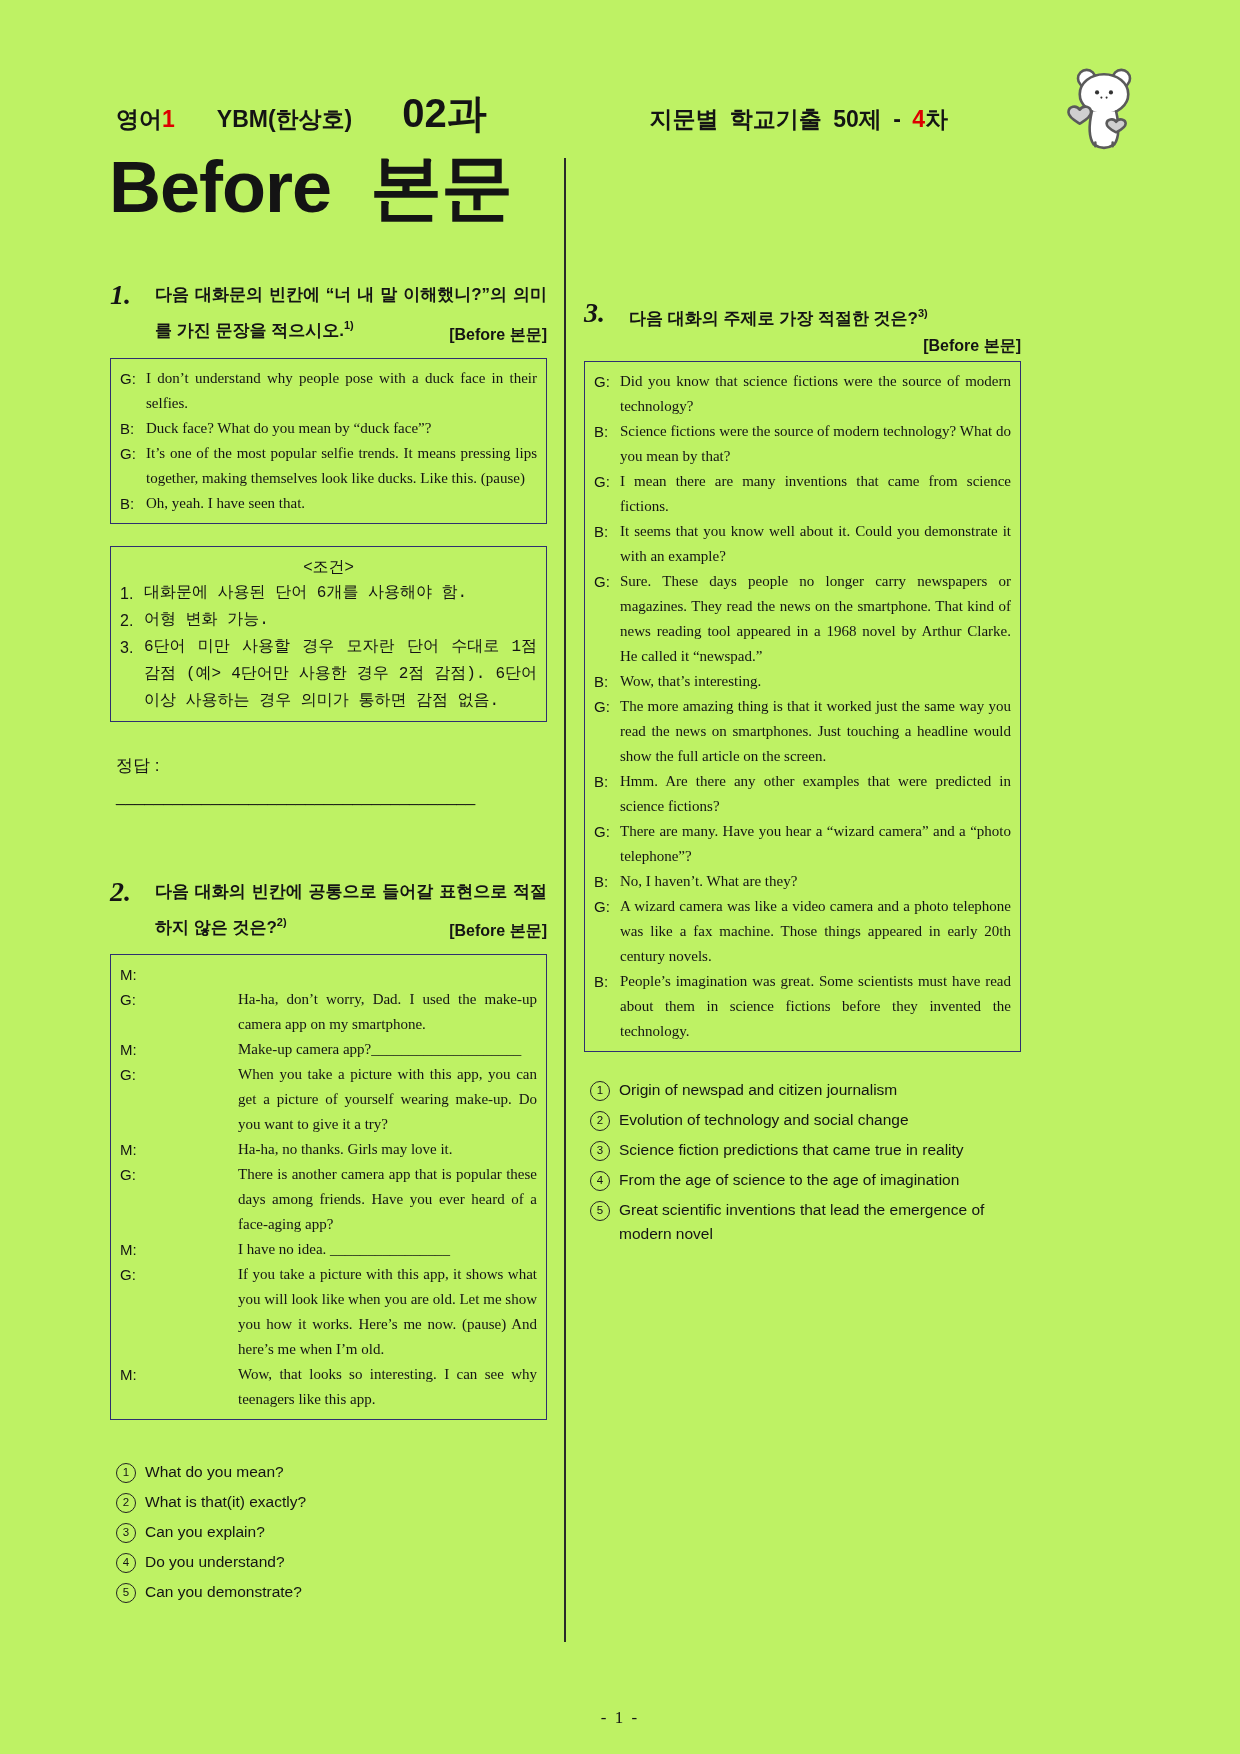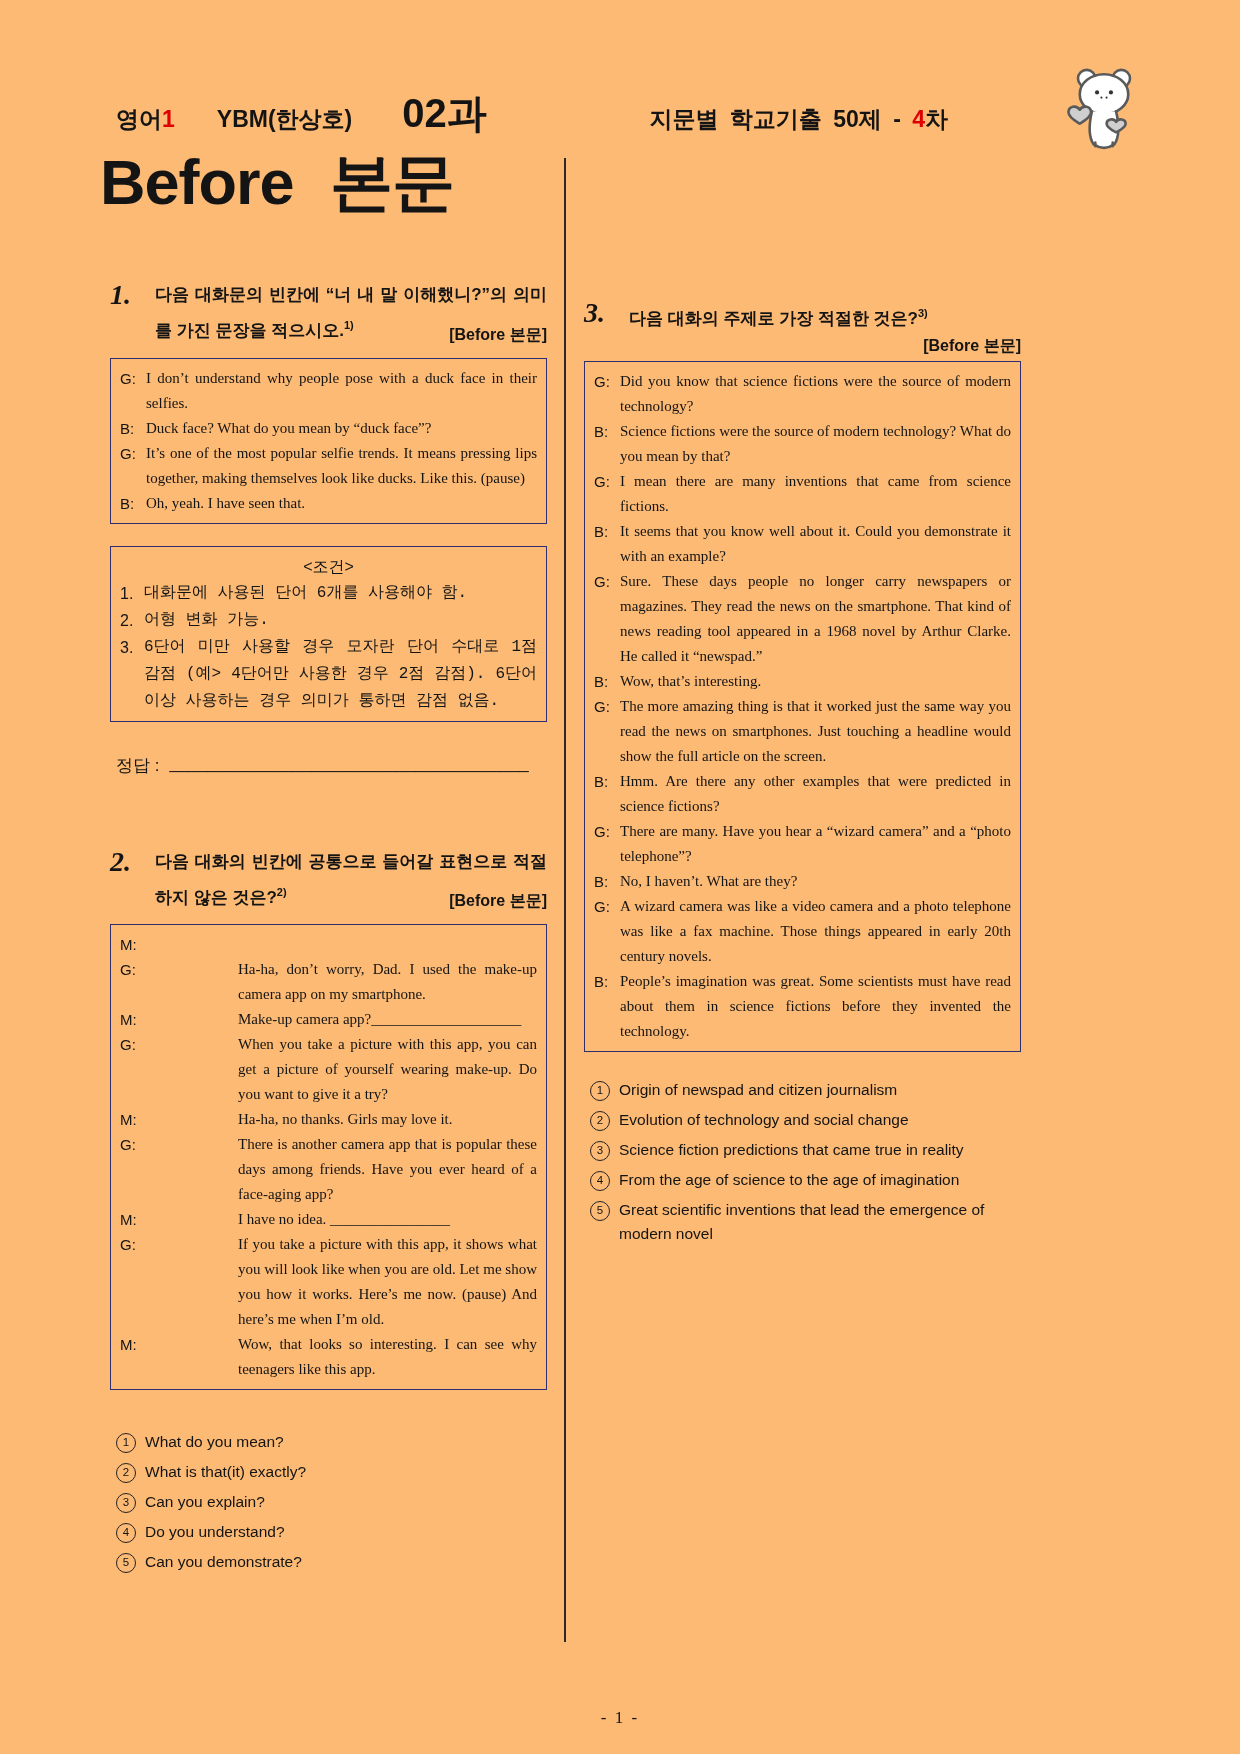--- a/index.html
+++ b/index.html
@@ -1,30 +1,30 @@
 <!DOCTYPE html>
 <html><head>
 <meta charset="utf-8">
 <style>
   html,body { margin:0; padding:0; background:#e8e8e8; }
   .page {
     position:relative; width:1240px; height:1754px; margin:0 auto;
-    background:#fdba74; overflow:hidden;
+    background:#bef264; overflow:hidden;
     font-family:"Liberation Sans","DejaVu Sans",sans-serif; color:#141414;
   }
   
   .hdr { position:absolute; top:86px; left:116px; width:832px; display:flex; align-items:baseline; }
   .hdr-course { font-size:23px; font-weight:bold; white-space:nowrap; }
   .red { color:#dd0000; }
   .hdr-pub { font-size:23px; font-weight:bold; margin-left:42px; white-space:nowrap; }
   .hdr-lesson { font-size:40px; font-weight:bold; margin-left:50px; white-space:nowrap; }
   .hdr-right { font-size:23px; font-weight:bold; margin-left:auto; word-spacing:5px; white-space:nowrap; }
   .bear { position:absolute; top:56px; right:84px; width:104px; height:104px; }
   
-  .doc-title { position:absolute; top:140px; left:100px; font-size:63px; font-weight:bold; word-spacing:20px; letter-spacing:-1px; }
+  .doc-title { position:absolute; top:140px; left:109px; font-size:72px; font-weight:bold; word-spacing:20px; letter-spacing:-1px; }
   
   .divider { position:absolute; left:564px; top:158px; width:2px; height:1484px; background:#2a2a2a; }
   
   .col { position:absolute; width:437px; }
   .col-left  { left:110px; top:280px; }
   .col-right { left:584px; top:298px; }
   
   .q-head { display:grid; grid-template-columns:45px 1fr; margin-bottom:12px; }
   .q-num { font-family:"Liberation Serif","DejaVu Serif",serif; font-style:italic; font-weight:600; font-size:28px; line-height:30px; }
   .q-prompt-wrap { position:relative; }
@@ -39,21 +39,21 @@
   .sp { flex:0 0 26px; }
   .wide .sp { flex:0 0 118px; }
   .tx { flex:1; min-width:0;font-family:Liberation Serif, serif; }
   
   .cond-box { border:1.6px solid #2f2f70; margin-top:22px; padding:6px 9px; font-size:16px; line-height:27px; }
   .cond-title { text-align:center; }
   .cond-row { display:flex; text-align:justify; }
   .cn { flex:0 0 24px; }
   .ct { flex:1; min-width:0;font-family:Liberation Mono, monospace; }
   
-  .answer-row { margin-top:32px; font-size:17px; display:flex; gap:10px; padding-left:6px; }
+  .answer-row { margin-top:32px; font-size:17px; display:flex; gap:10px; padding-left:6px;flex-direction:column; }
   
   .options { margin-top:40px; font-size:15.5px; padding-left:6px; }
   .opt-row { display:flex; align-items:flex-start; margin-bottom:6px; line-height:24px; }
   .opt-num { flex:0 0 18px; height:18px; border:1.2px solid #222; border-radius:50%;
              font-size:11.5px; line-height:17px; text-align:center; margin:3px 9px 0 0; }
   .opt-tx { flex:1; }
   .options-q3 { margin-top:26px; }
   
   .q2-section { margin-top:70px; }
   

